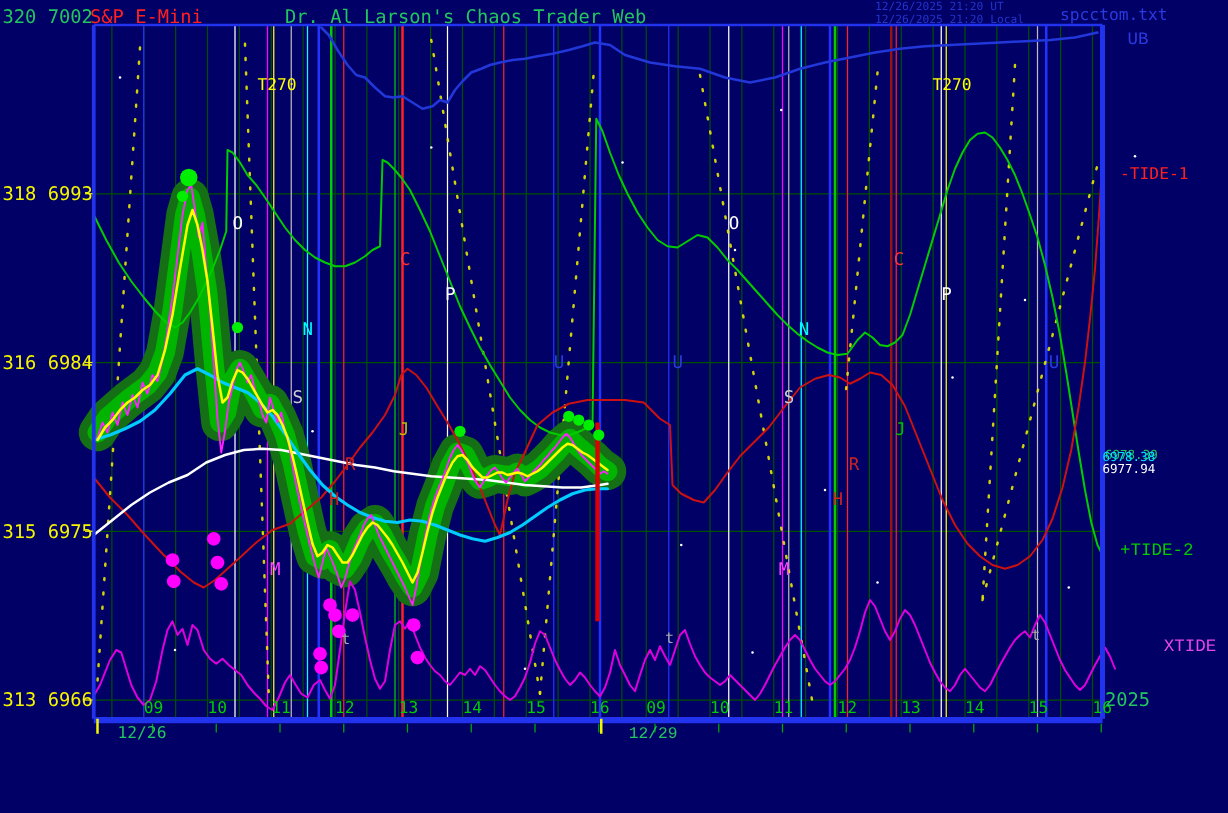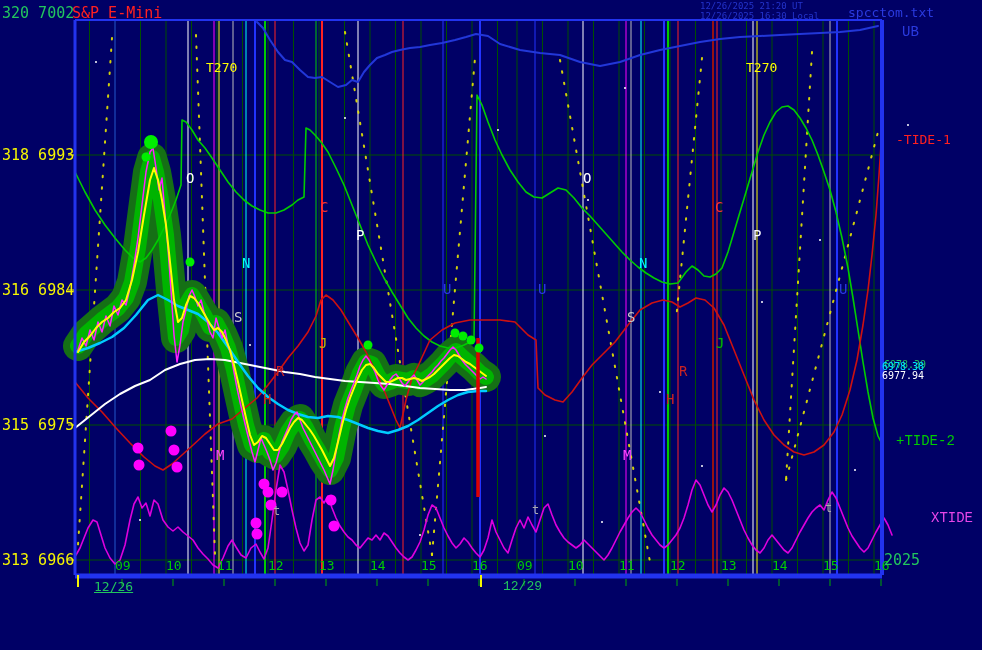--- a/index.html
+++ b/index.html
@@ -217,28 +217,29 @@
       <text x="823" y="570" fill="#00cc00" font-size="13" font-family="&quot;DejaVu Sans Mono&quot;,&quot;Liberation Mono&quot;,monospace">15</text>
       <line x1="830" y1="579" x2="830" y2="586" stroke="#00aa00" stroke-width="1"></line>
       <text x="874" y="570" fill="#00cc00" font-size="13" font-family="&quot;DejaVu Sans Mono&quot;,&quot;Liberation Mono&quot;,monospace">16</text>
       <line x1="881" y1="579" x2="881" y2="586" stroke="#00aa00" stroke-width="1"></line>
       <line x1="78" y1="575" x2="78" y2="587" stroke="#f5f500" stroke-width="2"></line>
       <line x1="481" y1="575" x2="481" y2="587" stroke="#f5f500" stroke-width="2"></line>
     </svg>
 
   <div class="lab yellow f15" style="left:2px;top:6px;">320 7002</div>
   <div class="lab red f15" style="left:72px;top:6px;">S&amp;P E-Mini</div>
+  <div class="lab yellow f15" style="left:228px;top:6px;">Dr. Al Larson's Chaos Trader Web</div>
   <div class="lab dkblue f9" style="left:700px;top:2px;">12/26/2025 21:20 UT</div>
-  <div class="lab dkblue f9" style="left:700px;top:12px;">12/26/2025 16:30 Local</div>
+  <div class="lab dkblue f9" style="left:700px;top:12px;">12/26/2025 21:20 Local</div>
   <div class="lab blue f13" style="left:848px;top:6px;">spcctom.txt</div>
 
   <div class="lab blue f14" style="left:902px;top:25px;">UB</div>
   <div class="lab red f13" style="left:896px;top:133px;">-TIDE-1</div>
   <div class="lab yellow f10" style="left:884px;top:360px;">6978.39</div>
   <div class="lab cyan f10" style="left:882px;top:362px;">6978.38</div>
   <div class="lab white f10" style="left:882px;top:371px;">6977.94</div>
   <div class="lab green f14" style="left:896px;top:434px;">+TIDE-2</div>
   <div class="lab magenta f14" style="left:898px;top:511px;margin-left:33px;">XTIDE</div>
   <div class="lab yellow f15" style="left:884px;top:553px;">2025</div>
 
-  <div class="lab yellow f13" style="left:94px;top:580px;text-decoration:underline;">12/26</div>
+  <div class="lab yellow f13" style="left:94px;top:580px;">12/26</div>
   <div class="lab yellow f13" style="left:503px;top:580px;font-family:Liberation Mono, monospace;">12/29</div>
 </div>
 
 </body></html>

